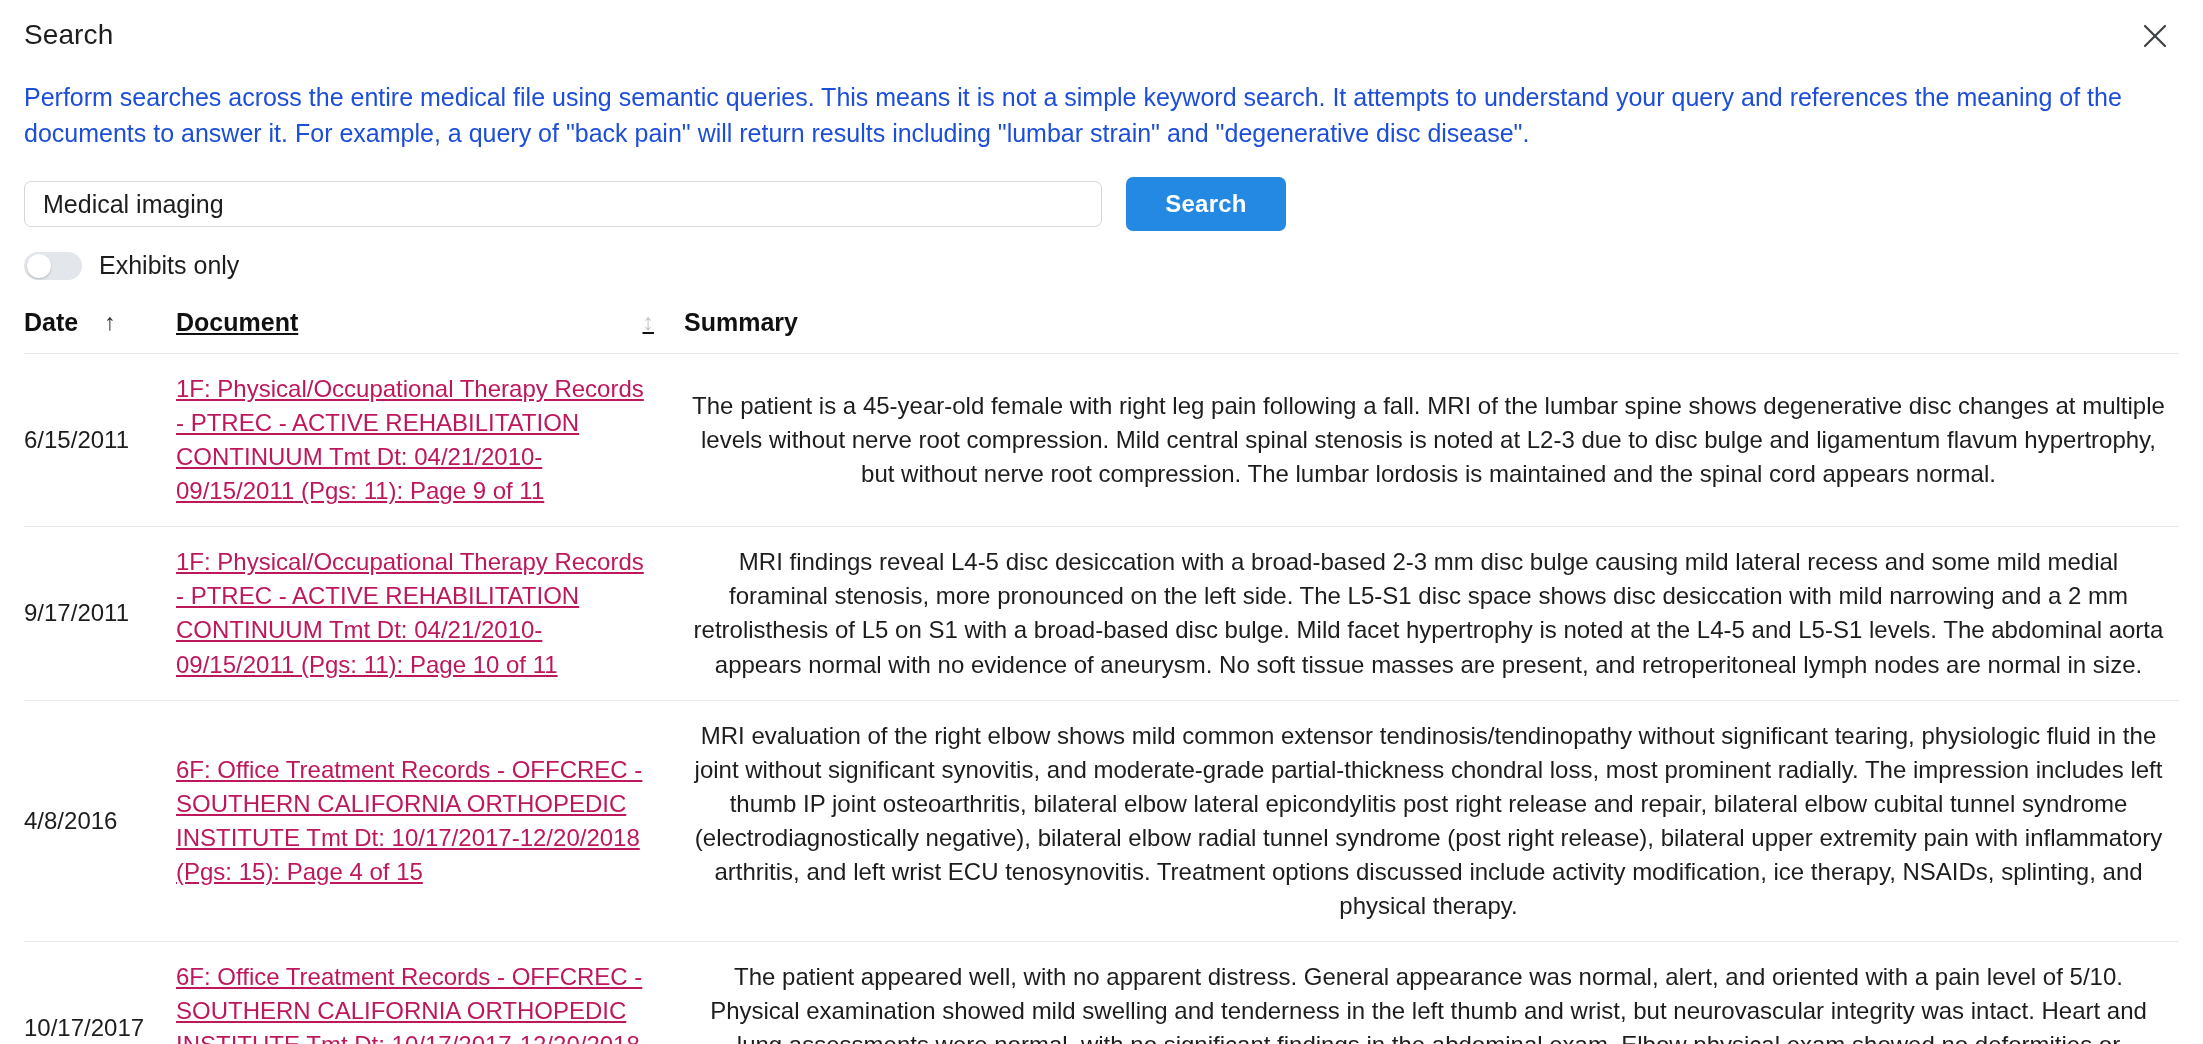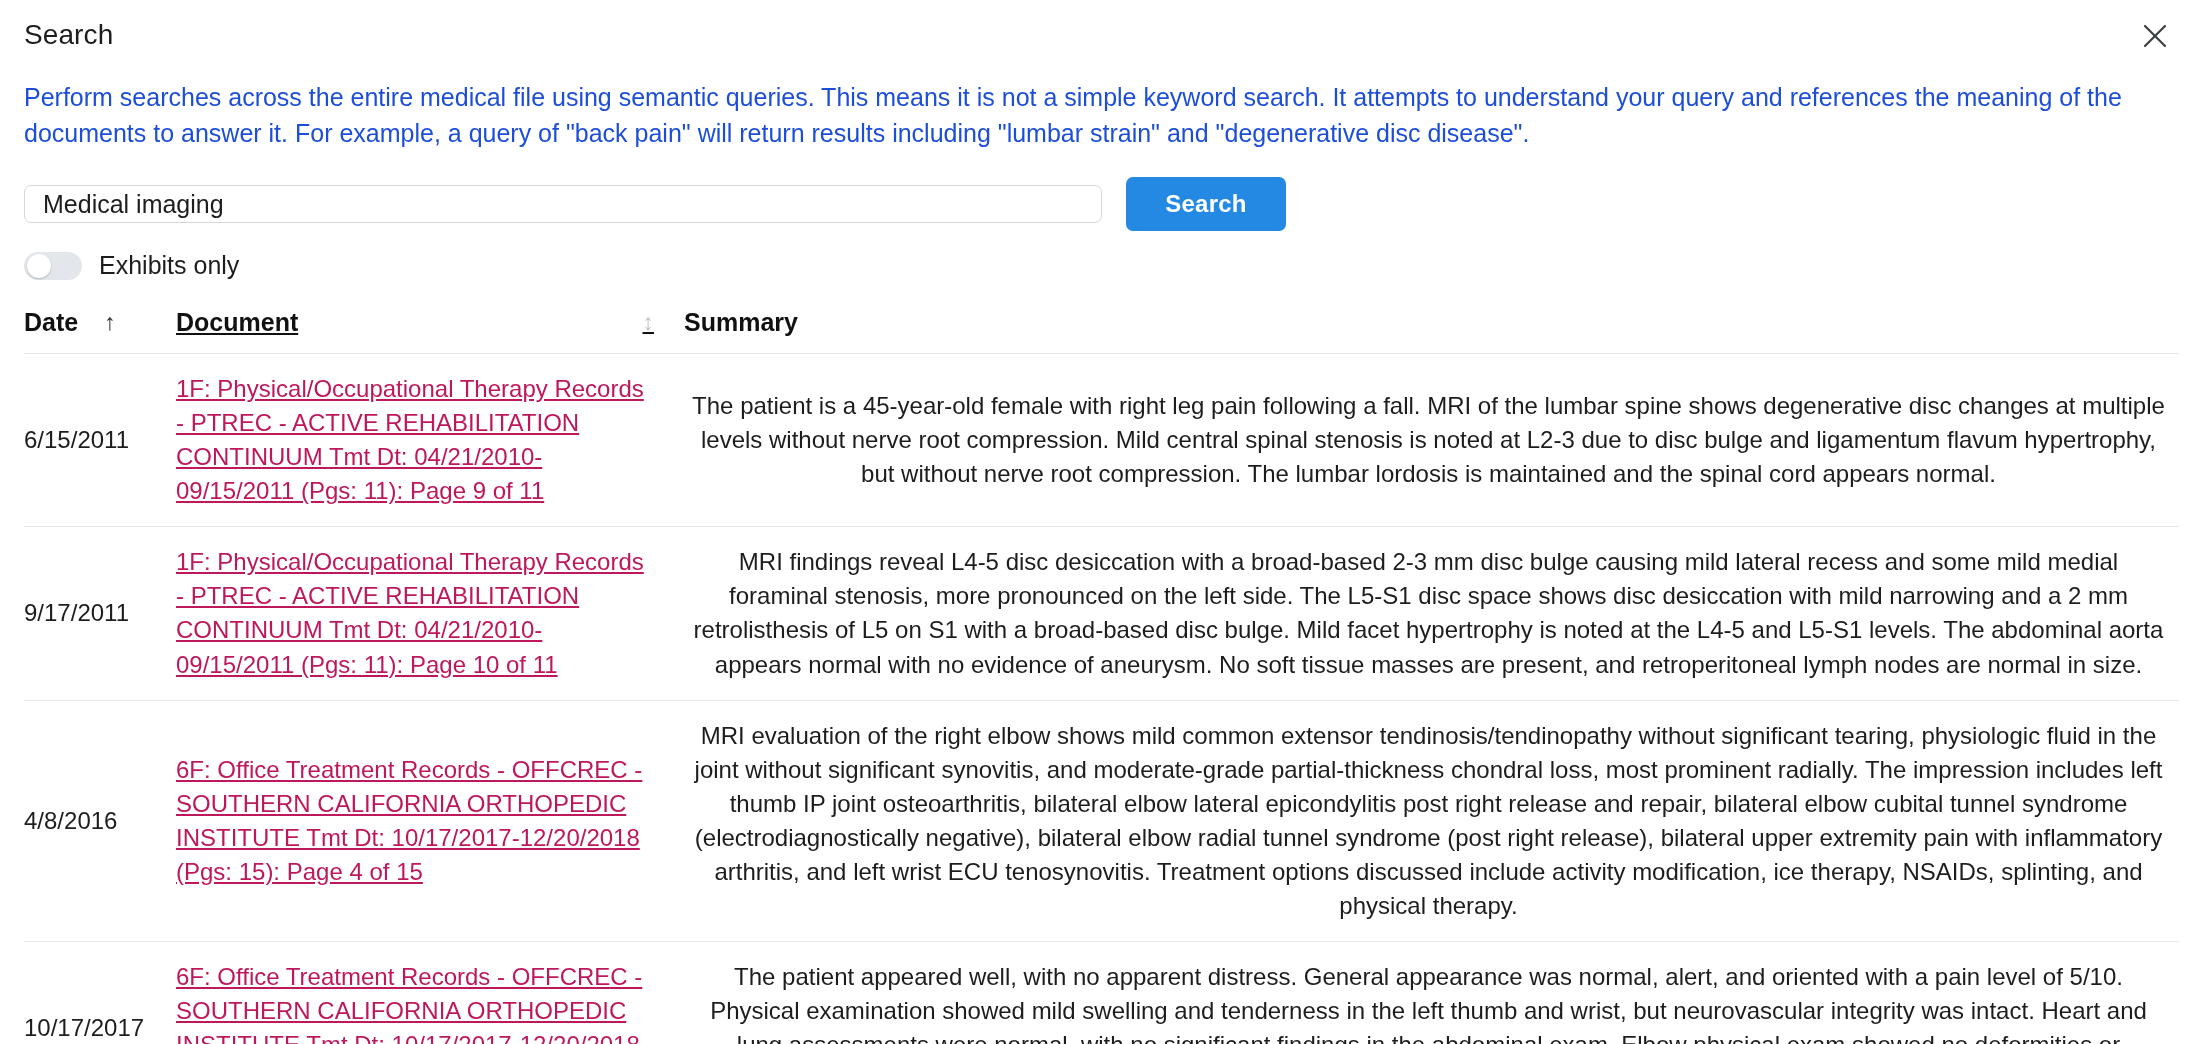--- a/index.html
+++ b/index.html
@@ -61,21 +61,21 @@
 
   
   .search-row {
     display: flex;
     align-items: center;
     margin-top: 26px;
     gap: 24px;
   }
   .search-input {
     width: 1078px;
-    height: 38px;
+    height: 46px;
     border: 1px solid #d4d7dc;
     border-radius: 7px;
     padding: 0 18px;
     font-size: 25px;
     font-family: "Liberation Sans", sans-serif;
     color: #1d1d1d;
     background: #fff;
     outline: none;
   }
   .search-input::placeholder { color: #9aa0a6; }

